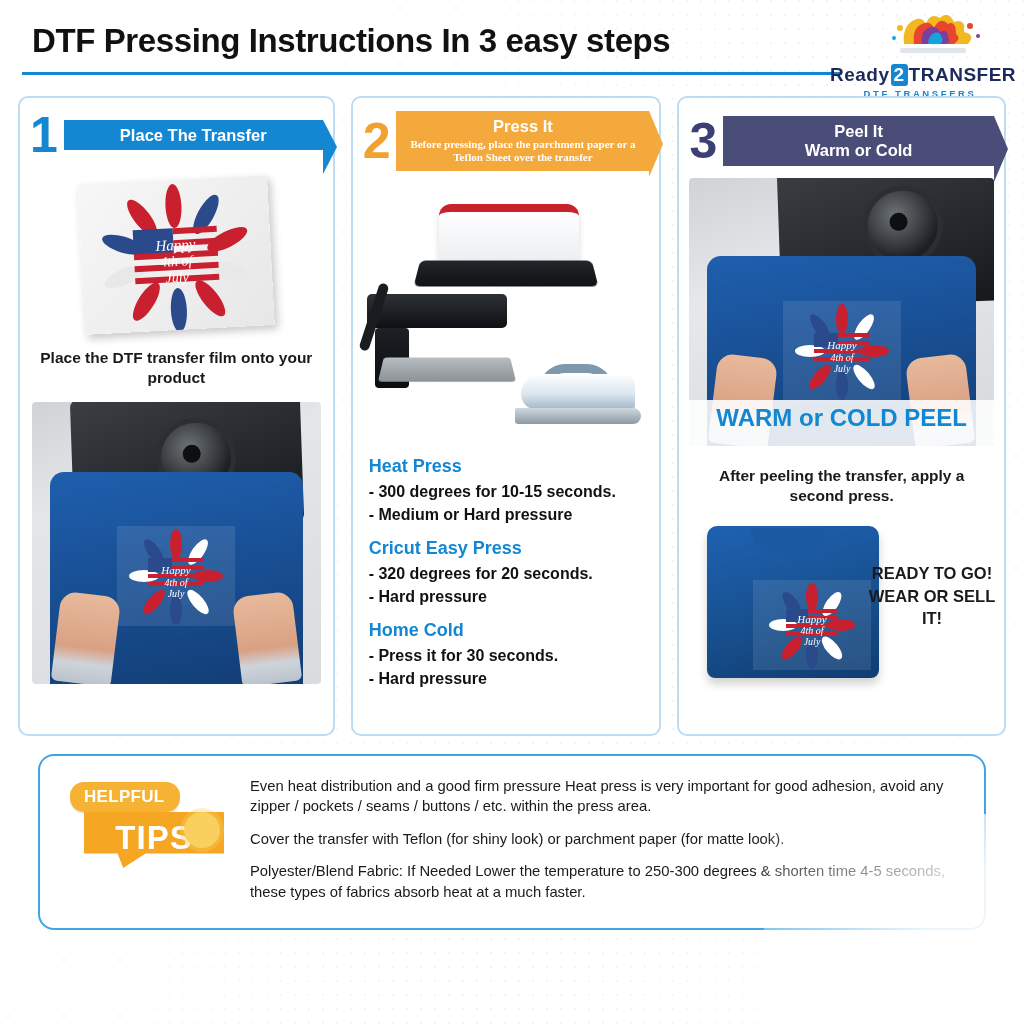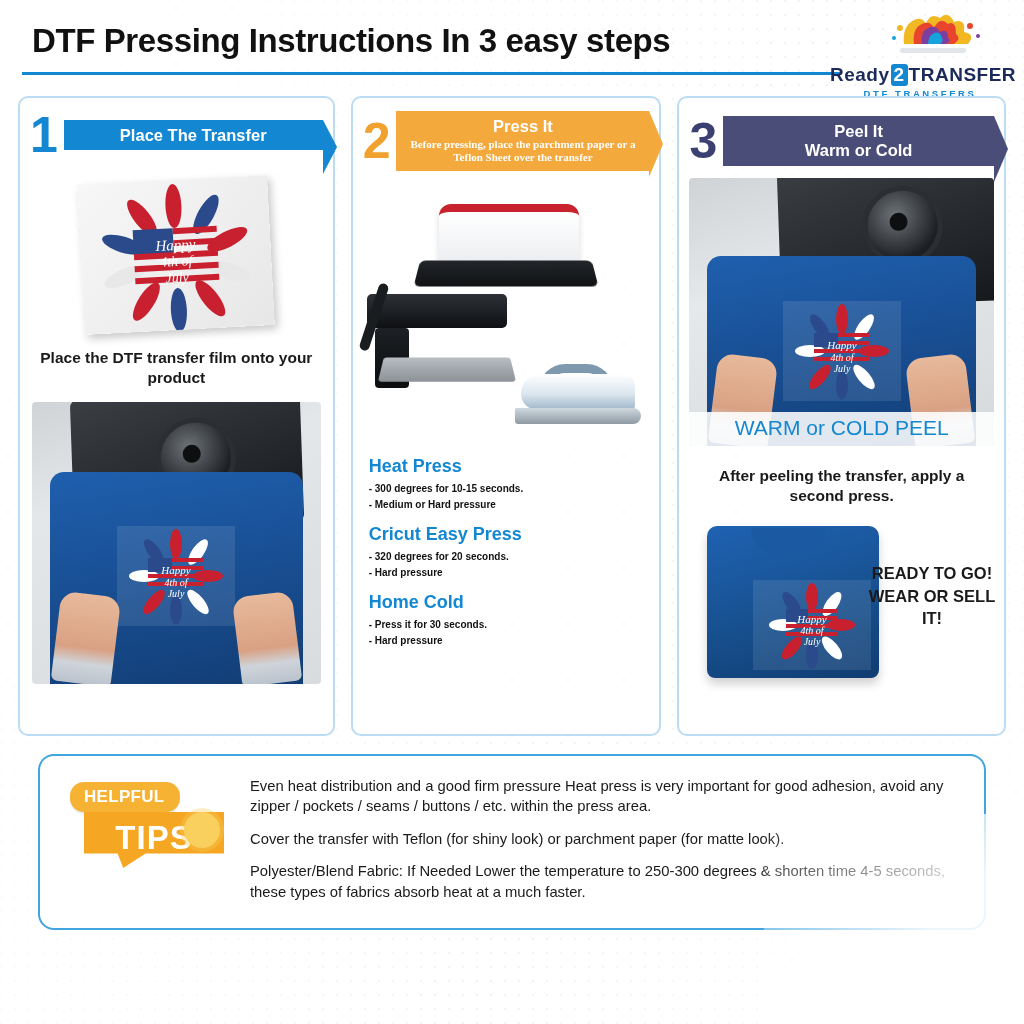--- a/index.html
+++ b/index.html
@@ -341,43 +341,43 @@
     margin: 6px 16px 0 16px;
   }
   .instr h3 {
     margin: 14px 0 6px 0;
     font-size: 18px;
     color: #1387d1;
     font-weight: bold;
   }
   .instr p {
     margin: 0 0 5px 0;
-    font-size: 10px;
+    font-size: 16px;
     font-weight: bold;
     color: #111;
   }
 
   
   .photo-peel {
     margin: 4px 10px 0 10px;
     height: 268px;
     border-radius: 4px;
     overflow: hidden;
     position: relative;
     background: linear-gradient(160deg,#cfd3d6 0%,#e6e9eb 35%,#d5d9dc 100%);
   }
   .peel-label {
     position: absolute;
     left: 0; right: 0; bottom: 0;
     background: rgba(255,255,255,0.88);
     text-align: center;
-    font-size: 21px;
-    font-weight: normal;
+    font-size: 24px;
+    font-weight: bold;
     color: #1387d1;
-    padding: 4px 0 6px 0;
+    padding: 4px 0 14px 0;
   }
   .after-text {
     text-align: center;
     font-size: 15.5px;
     font-weight: bold;
     line-height: 1.3;
     margin: 20px 16px 0 16px;
   }
   .folded {
     position: relative;

